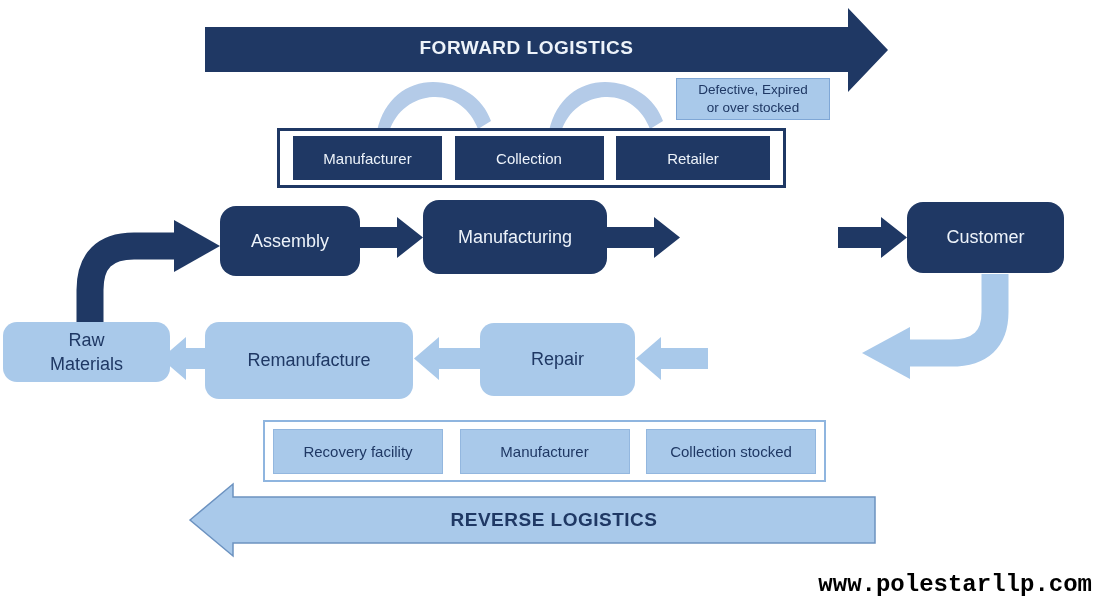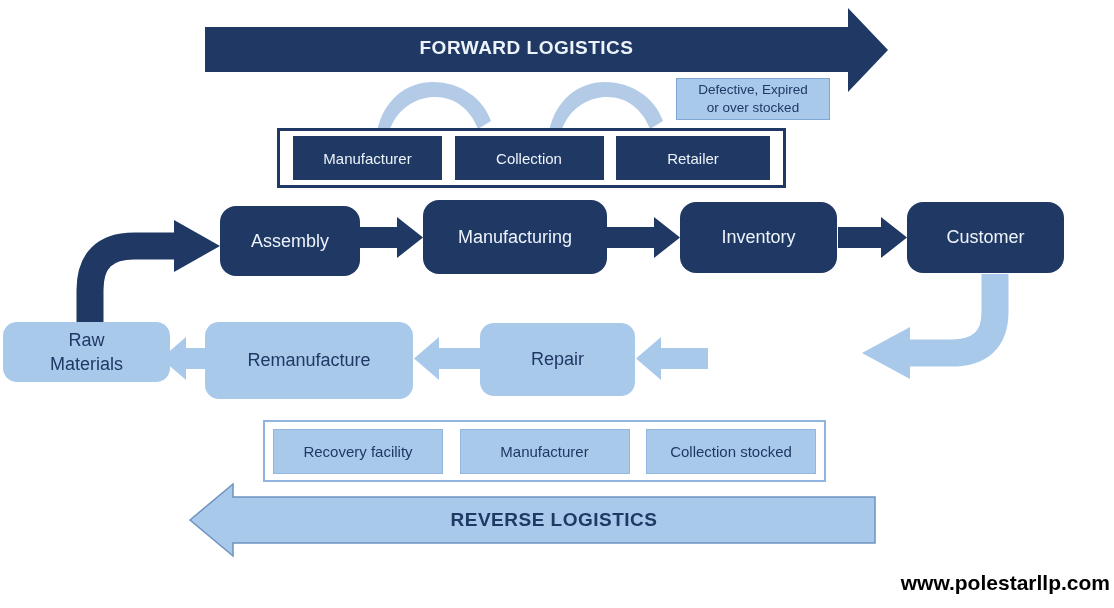--- a/index.html
+++ b/index.html
@@ -53,21 +53,21 @@
   .pos-assembly{left:220px;top:206px;width:140px;height:70px;}
   .pos-manufacturing{left:423px;top:200px;width:184px;height:74px;}
   .pos-inventory{left:680px;top:202px;width:157px;height:71px;}
   .pos-customer{left:907px;top:202px;width:157px;height:71px;}
   .pos-raw{left:3px;top:322px;width:167px;height:60px;}
   .pos-remanufacture{left:205px;top:322px;width:208px;height:77px;}
   .pos-repair{left:480px;top:323px;width:155px;height:73px;}
   .pos-reuse{left:702px;top:323px;width:146px;height:73px;}
 
   .footer-text{
-    position:absolute;right:4px;top:571px;font-size:21px;font-weight:700;color:var(--footer-text);
+    position:absolute;right:22px;top:571px;font-size:24px;font-weight:700;color:var(--footer-text);font-family:Liberation Mono, monospace;
   }
 </style>
 </head>
 <body>
 
 <div class="stage">
 
   <svg width="1114" height="608" viewBox="0 0 1114 608">
 
     <path class="fill-navy" d="M205,27 L848,27 L848,8 L888,50 L848,92 L848,72 L205,72 Z"></path>
@@ -99,21 +99,20 @@
 or over stocked</div>
 
   <div class="channel channel-fwd">
     <div class="chan-box chan-dark">Manufacturer</div>
     <div class="chan-box chan-dark">Collection</div>
     <div class="chan-box chan-dark wide">Retailer</div>
   </div>
 
   <div class="flow-box flow-dark pos-assembly">Assembly</div>
   <div class="flow-box flow-dark pos-manufacturing">Manufacturing</div>
-  <div class="flow-box flow-dark pos-inventory">Inventory</div>
   <div class="flow-box flow-dark pos-customer">Customer</div>
 
   <div class="flow-box flow-light pos-raw">Raw
 Materials</div>
   <div class="flow-box flow-light pos-remanufacture">Remanufacture</div>
   <div class="flow-box flow-light pos-repair">Repair</div>
 
   <div class="channel channel-rev">
     <div class="chan-box chan-light">Recovery facility</div>
     <div class="chan-box chan-light">Manufacturer</div>

